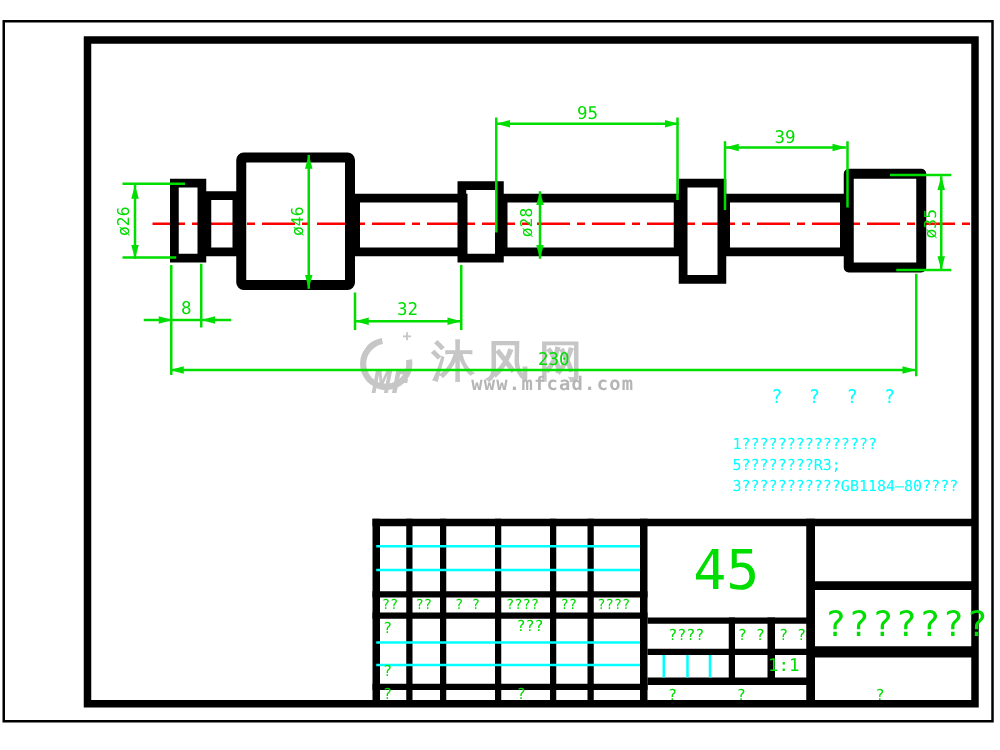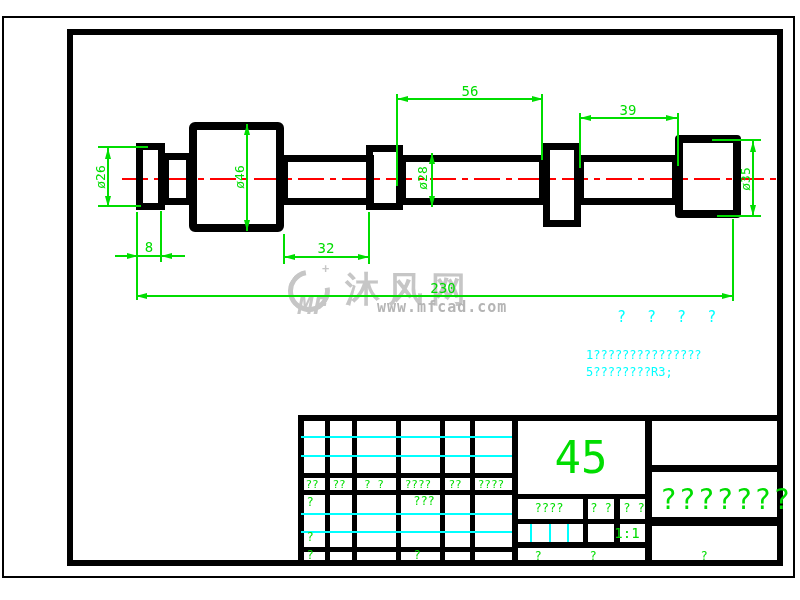--- a/index.html
+++ b/index.html
@@ -103,20 +103,21 @@
     <div class="gtxt" style="left:329px;top:118px;">1:1</div>
     <div class="gtxt md" style="left:240px;top:141px;">?</div>
     <div class="gtxt md" style="left:295px;top:141px;">?</div>
     <div class="gtxt" style="left:362px;top:68px;transform:none;font-size:28px;letter-spacing:2px;">???????</div>
     <div class="gtxt md" style="left:406px;top:141px;">?</div>
   </div>
 
   <div class="ctxt" style="left:617px;top:308px;font-size:15px;letter-spacing:6px;">? ? ? ?</div>
   <div class="ctxt" style="left:586px;top:348px;">1???????????????</div>
   <div class="ctxt" style="left:586px;top:365px;">5????????R3;</div>
+  <div class="ctxt" style="left:586px;top:382px;">3???????????GB1184—80????</div>
 
   <div class="abs">
     <div class="gl" style="left:98px;top:146px;width:50px;height:2px;"></div>
     <div class="gl" style="left:98px;top:205px;width:43px;height:2px;"></div>
     <div class="gl" style="left:107px;top:148px;width:2px;height:59px;"></div>
     <div class="arr a-u" style="left:105px;top:148px;"></div>
     <div class="arr a-d" style="left:105px;top:196px;"></div>
     <div class="gtxt rot" style="left:100px;top:177px;font-size:13px;">ø26</div>
   </div>
 
@@ -137,21 +138,21 @@
     <div class="gl" style="left:368px;top:212px;width:2px;height:52px;"></div>
     <div class="gtxt" style="left:326px;top:248px;">32</div>
   </div>
 
   <div class="abs">
     <div class="gl" style="left:397px;top:98px;width:146px;height:2px;"></div>
     <div class="arr a-l" style="left:397px;top:96px;"></div>
     <div class="arr a-r" style="left:532px;top:96px;"></div>
     <div class="gl" style="left:396px;top:94px;width:2px;height:92px;"></div>
     <div class="gl" style="left:541px;top:94px;width:2px;height:66px;"></div>
-    <div class="gtxt" style="left:470px;top:91px;">56</div>
+    <div class="gtxt" style="left:470px;top:91px;">95</div>
   </div>
 
   <div class="abs">
     <div class="gl" style="left:580px;top:117px;width:97px;height:2px;"></div>
     <div class="arr a-l" style="left:580px;top:115px;"></div>
     <div class="arr a-r" style="left:666px;top:115px;"></div>
     <div class="gl" style="left:579px;top:113px;width:2px;height:55px;"></div>
     <div class="gl" style="left:677px;top:113px;width:2px;height:53px;"></div>
     <div class="gtxt" style="left:628px;top:110px;">39</div>
   </div>

